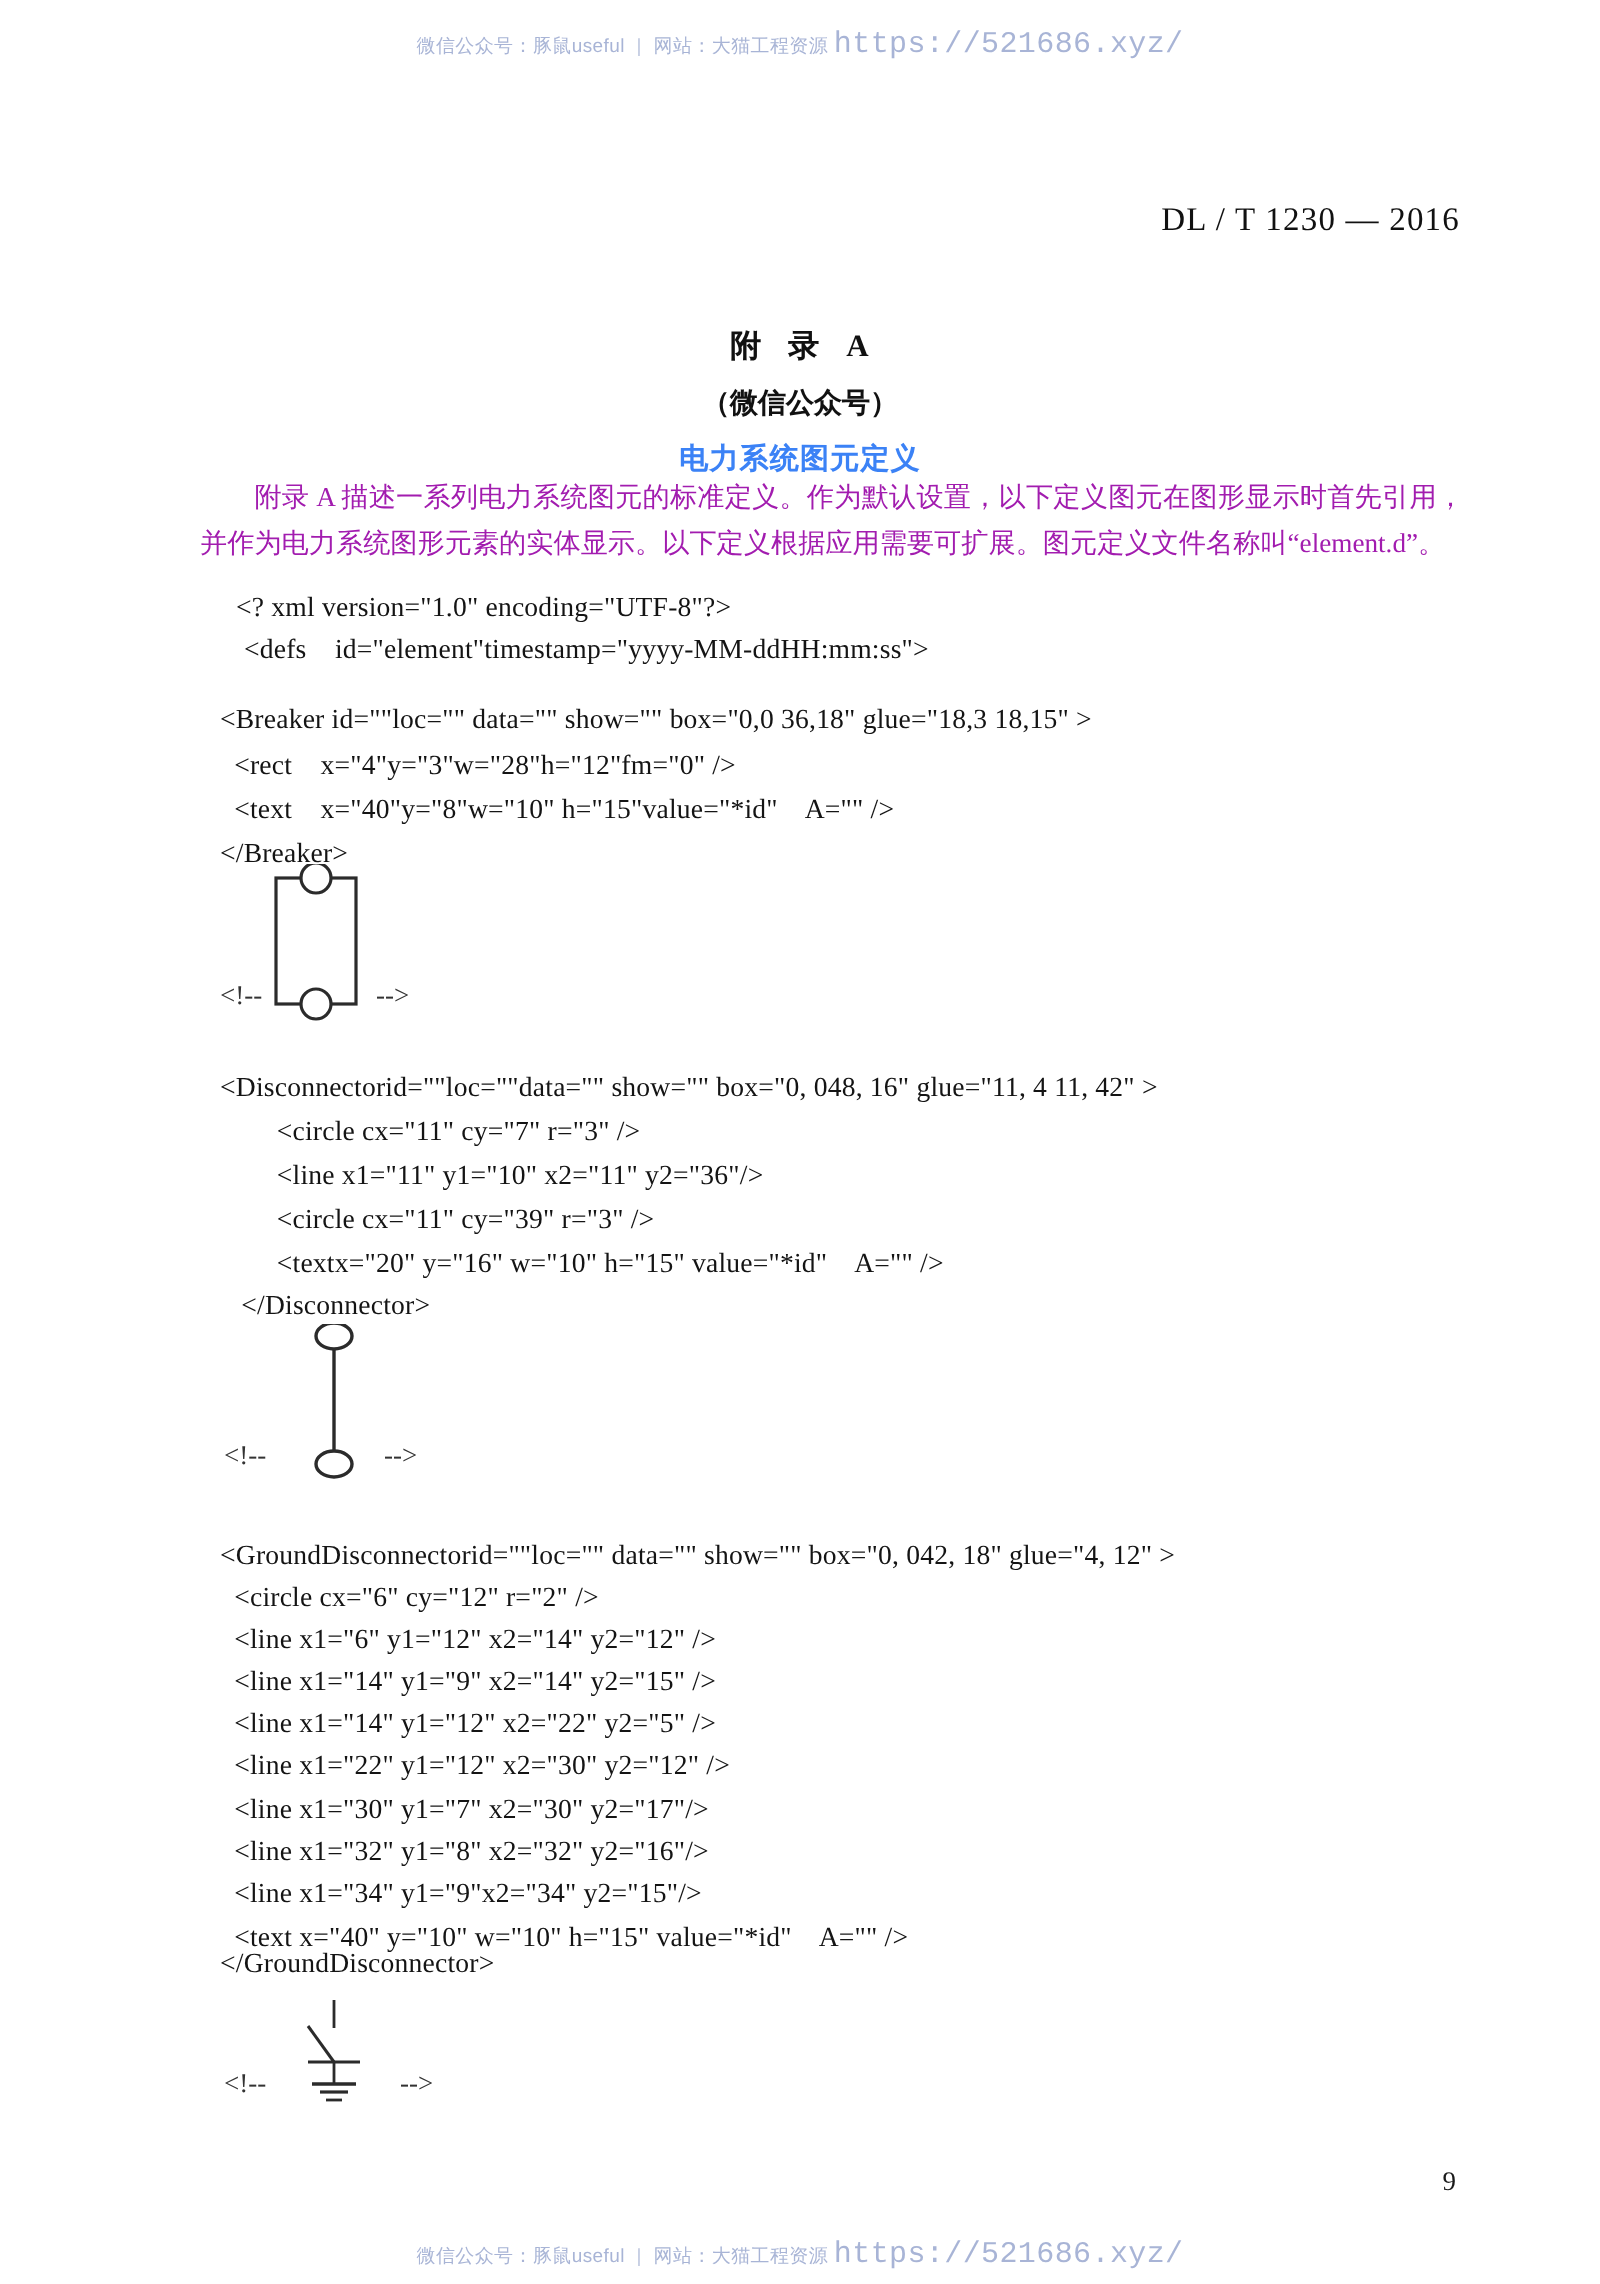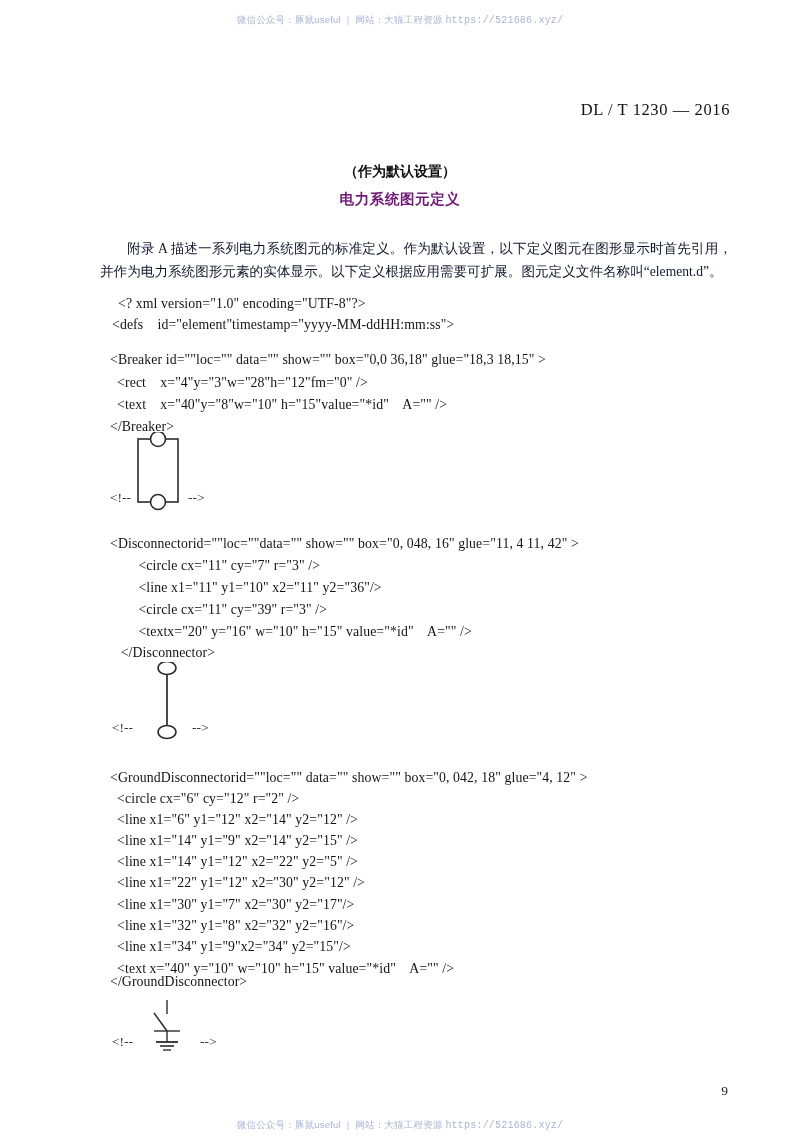--- a/index.html
+++ b/index.html
@@ -32,21 +32,21 @@
     font-family: "Liberation Sans", "DejaVu Sans", sans-serif;
     font-size: 9.5px;
     letter-spacing: 0.2px;
     color: #9aa8cf;
     opacity: 0.85;
     white-space: nowrap;
   }
   .watermark-top { top: 14px; }
   .watermark-bottom { top: 1119px; }
   .watermark .sep { padding: 0 3px; color: #b0bbd8; }
-  .watermark .url { font-family: "Liberation Mono", "DejaVu Sans Mono", monospace; font-size: 10px; }
+  .watermark .url { font-family: "Liberation Mono", "DejaVu Sans Mono", monospace; font-size: 15px; }
 
   
   .doc-header {
     position: absolute;
     right: 70px;
     top: 100px;
     font-family: "Liberation Serif", "DejaVu Serif", serif;
     font-size: 16.5px;
     font-weight: normal;
     letter-spacing: 0.6px;
@@ -73,34 +73,34 @@
   .annex-kind {
     font-size: 14px;
     font-weight: bold;
     color: #111;
     margin-bottom: 9px;
   }
   .annex-name {
     font-size: 14.5px;
     font-weight: bold;
     letter-spacing: 0.6px;
-    color: #701a75;
+    color: #3b82f6;
   }
 
   
   .para {
     position: absolute;
     left: 100px;
     top: 237px;
     width: 632px;
     font-size: 13.6px;
     line-height: 23px;
     text-align: justify;
     text-indent: 2em;
-    color: #0f172a;
+    color: #a21caf;
   }
 
   
   .code-block {
     position: absolute;
     left: 0;
     width: 800px;
   }
   .code-line {
     position: absolute;
@@ -140,30 +140,33 @@
   <div class="watermark watermark-top">
     <span>微信公众号：豚鼠useful</span>
     <span class="sep">|</span>
     <span>网站：大猫工程资源</span>
     <span class="url">https://521686.xyz/</span>
   </div>
 
   <div class="doc-header">DL / T 1230 — 2016</div>
 
   <div class="title-block">
-    <div class="annex-kind">（作为默认设置）</div>
+    <div class="annex-label">
+      <span>附</span><span class="sp"></span><span>录</span><span class="sp"></span><span>A</span>
+    </div>
+    <div class="annex-kind">（微信公众号）</div>
     <div class="annex-name">电力系统图元定义</div>
   </div>
 
   <div class="para">附录 A 描述一系列电力系统图元的标准定义。作为默认设置，以下定义图元在图形显示时首先引用，并作为电力系统图形元素的实体显示。以下定义根据应用需要可扩展。图元定义文件名称叫“element.d”。</div>
 
   <div class="code-block">
 
     <div class="code-line" style="left:118px; top:296px;">&lt;? xml version="1.0" encoding="UTF-8"?&gt;</div>
-    <div class="code-line" style="left:112px; top:317px;">&lt;defs    id="element"timestamp="yyyy-MM-ddHH:mm:ss"&gt;</div>
+    <div class="code-line" style="left:122px; top:317px;">&lt;defs    id="element"timestamp="yyyy-MM-ddHH:mm:ss"&gt;</div>
 
     <div class="code-line" style="left:110px; top:352px;">&lt;Breaker id=""loc="" data="" show="" box="0,0 36,18" glue="18,3 18,15" &gt;</div>
     <div class="code-line" style="left:110px; top:375px;">  &lt;rect    x="4"y="3"w="28"h="12"fm="0" /&gt;</div>
     <div class="code-line" style="left:110px; top:397px;">  &lt;text    x="40"y="8"w="10" h="15"value="*id"    A="" /&gt;</div>
     <div class="code-line" style="left:110px; top:419px;">&lt;/Breaker&gt;</div>
 
     <div class="code-line" style="left:110px; top:536px;">&lt;Disconnectorid=""loc=""data="" show="" box="0, 048, 16" glue="11, 4 11, 42" &gt;</div>
     <div class="code-line" style="left:110px; top:558px;">        &lt;circle cx="11" cy="7" r="3" /&gt;</div>
     <div class="code-line" style="left:110px; top:580px;">        &lt;line x1="11" y1="10" x2="11" y2="36"/&gt;</div>
     <div class="code-line" style="left:110px; top:602px;">        &lt;circle cx="11" cy="39" r="3" /&gt;</div>

